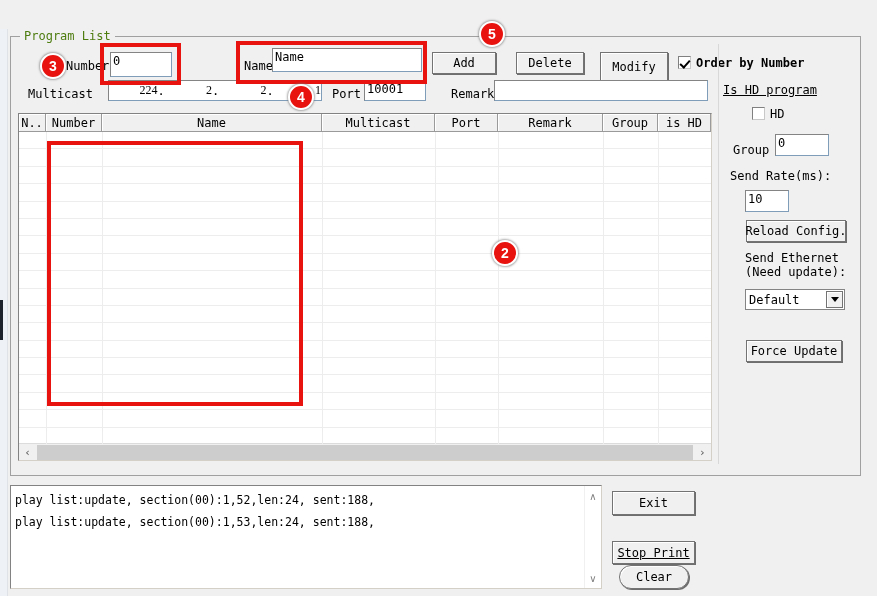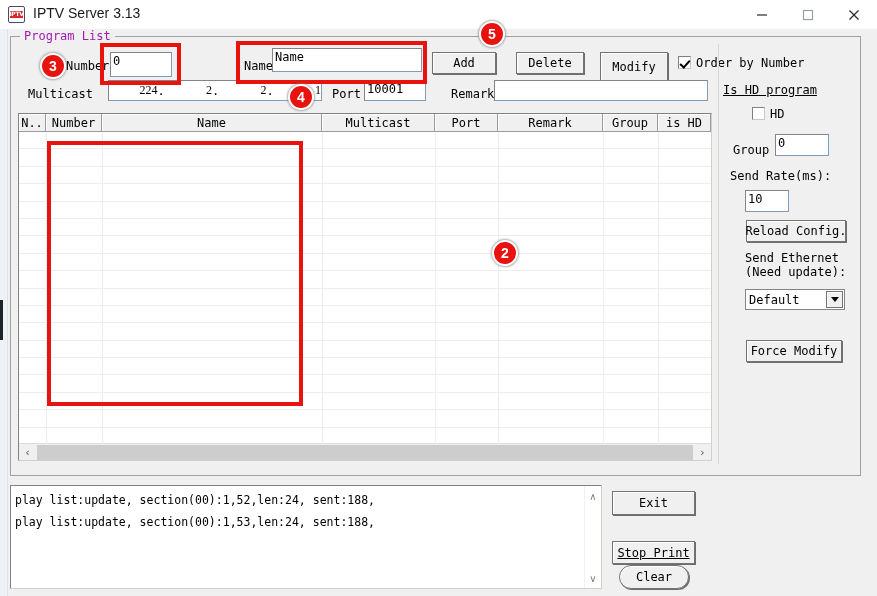--- a/index.html
+++ b/index.html
@@ -101,21 +101,21 @@
     border: 1px solid #a0a0a0;
     box-sizing: border-box;
     background: #f0f0f0;
   }
   .groupbox-title {
     position: absolute;
     left: 20px; top: 29px;
     background: #f0f0f0;
     padding: 0 4px;
     font-size: 12px;
-    color: #a21caf;
+    color: #4d7c0f;
     line-height: 14px;
   }
 
   
   .lbl {
     position: absolute;
     font-size: 12px;
     color: #000000;
     line-height: 14px;
     white-space: nowrap;
@@ -379,64 +379,40 @@
     justify-content: center;
     z-index: 60;
     pointer-events: none;
   }
 </style>
 </head>
 <body>
 
 <div id="app">
 
-  <div class="titlebar">
-    <div class="title-icon">
-      <div class="bar"></div>
-      <div class="txt">IPTV</div>
-    </div>
-    <div class="title-text">IPTV Server 3.13</div>
-
-    <div class="win-btn win-min">
-      <svg width="12" height="12" viewBox="0 0 12 12">
-        <line x1="1" y1="6" x2="11" y2="6" stroke="#2b2b2b" stroke-width="1.2"></line>
-      </svg>
-    </div>
-    <div class="win-btn win-max">
-      <svg width="12" height="12" viewBox="0 0 12 12">
-        <rect x="1.5" y="1.5" width="9" height="9" fill="none" stroke="#9aa0a6" stroke-width="1.2"></rect>
-      </svg>
-    </div>
-    <div class="win-btn win-close">
-      <svg width="12" height="12" viewBox="0 0 12 12">
-        <line x1="1.5" y1="1.5" x2="10.5" y2="10.5" stroke="#2b2b2b" stroke-width="1.2"></line>
-        <line x1="10.5" y1="1.5" x2="1.5" y2="10.5" stroke="#2b2b2b" stroke-width="1.2"></line>
-      </svg>
-    </div>
-  </div>
 
   <div class="body-area"></div>
   <div class="left-edge"></div>
   <div class="left-edge-dark"></div>
 
   <div class="groupbox"></div>
   <div class="groupbox-title">Program List</div>
 
   <div class="lbl" style="left:66px; top:59px;">Number</div>
   <div class="tb" style="left:110px; top:52px; width:62px; height:25px;">0</div>
 
   <div class="lbl" style="left:244px; top:59px;">Name</div>
   <div class="tb" style="left:272px; top:48px; width:150px; height:24px;">Name</div>
 
   <div class="btn" style="left:432px; top:52px; width:64px; height:22px;">Add</div>
   <div class="btn" style="left:516px; top:52px; width:68px; height:22px;">Delete</div>
   <div class="btn" style="left:600px; top:52px; width:68px; height:30px;">Modify</div>
 
   <div class="cb-box checked" style="left:678px; top:56px;"></div>
-  <div class="lbl" style="left:696px; top:56px;">Order by Number</div>
+  <div class="lbl" style="left:696px; top:56px;font-weight:bold;">Order by Number</div>
 
   <div class="lbl" style="left:28px; top:87px;">Multicast</div>
   <div class="mcast">
     <span class="oct">224</span>
     <span class="dot">.</span>
     <span class="oct">2</span>
     <span class="dot">.</span>
     <span class="oct">2</span>
     <span class="dot">.</span>
     <span class="oct">1</span>
@@ -528,21 +504,21 @@
 
   <div class="combo" style="left:745px; top:289px; width:100px; height:21px;">
     <span class="cval">Default</span>
     <span class="cbtn">
       <svg width="8" height="5" viewBox="0 0 8 5">
           <polygon points="0,0 8,0 4,5" fill="#000000"></polygon>
         </svg>
     </span>
   </div>
 
-  <div class="btn" style="left:746px; top:340px; width:96px; height:22px;">Force Modify</div>
+  <div class="btn" style="left:746px; top:340px; width:96px; height:22px;">Force Update</div>
 
   <div class="logpanel">
     <div class="log-text" id="log-text">play list:update, section(00):1,52,len:24, sent:188,
 play list:update, section(00):1,53,len:24, sent:188,</div>
     <div class="log-scroll">
       <div class="sarrow up">∧</div>
       <div class="sarrow down">∨</div>
     </div>
   </div>
 

